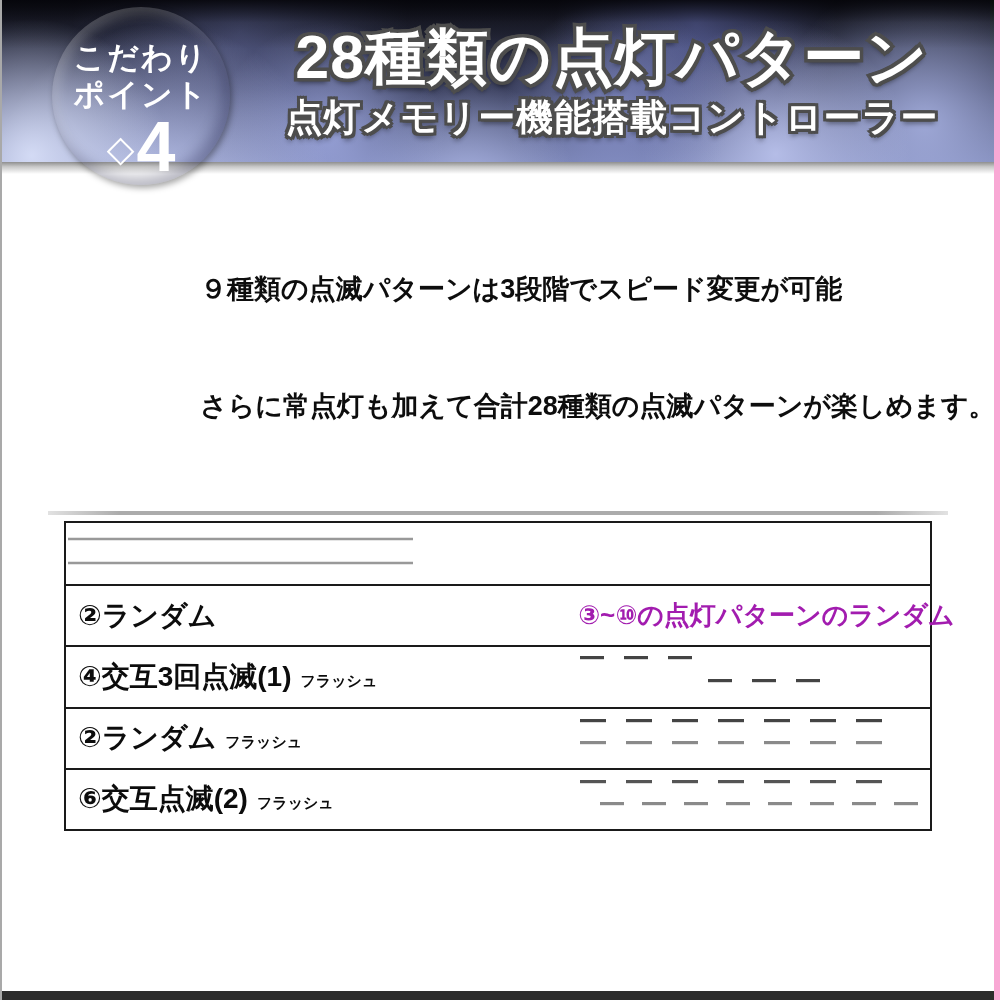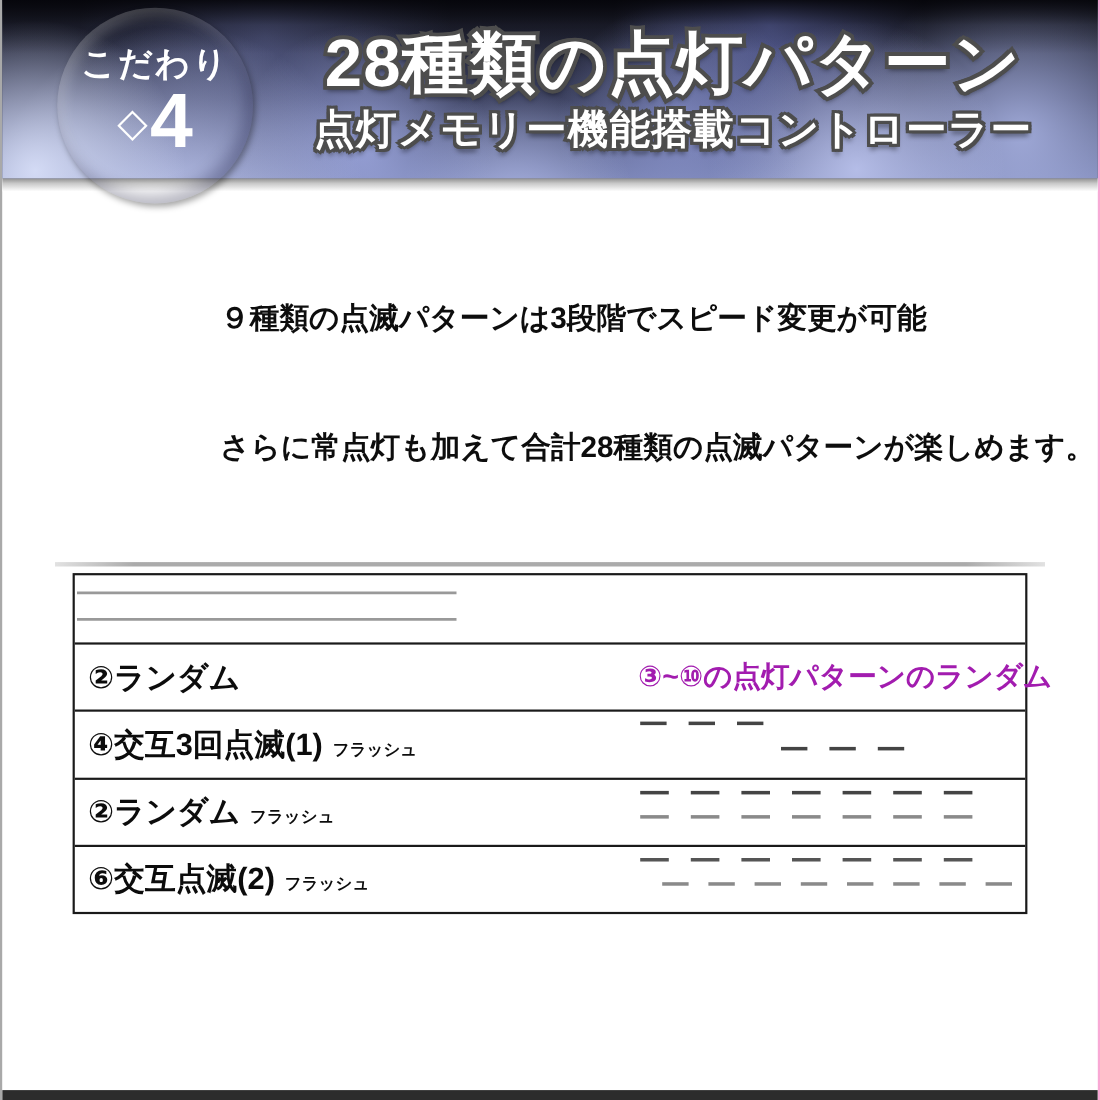--- a/index.html
+++ b/index.html
@@ -1,17 +1,17 @@
 <!DOCTYPE html>
 <html><head>
 <meta charset="utf-8">
 <style>
   * { margin:0; padding:0; box-sizing:border-box; }
   html,body { width:1000px; height:1000px; background:#fff; font-family:"Liberation Sans","DejaVu Sans",sans-serif; }
-  .page { position:relative; width:1000px; height:1000px; background:#fff; border-left:2px solid #a9a9a9; border-right:2px solid #f9a8d4; overflow:hidden; }
+  .page { position:relative; width:1000px; height:1000px; background:#fff; border-left:2px solid #a9a9a9; border-right:6px solid #f9a8d4; overflow:hidden; }
 
   
   .header {
     position:relative; width:100%; height:162px;
     background-color:#262a3d;
     background-image:
       linear-gradient(180deg, rgba(5,5,10,.9) 0%, rgba(5,5,10,.25) 14%, rgba(5,5,10,0) 30%),
       radial-gradient(circle at 3% 96%, rgba(216,223,248,.95) 0%, rgba(216,223,248,.5) 7%, rgba(216,223,248,0) 14%),
       radial-gradient(circle at 16% 120%, rgba(190,198,236,.9) 0%, rgba(190,198,236,0) 20%),
       radial-gradient(circle at 33% 85%, rgba(155,165,220,.85) 0%, rgba(155,165,220,0) 17%),
@@ -67,20 +67,21 @@
   .bottombar { position:absolute; left:0; bottom:0; width:100%; height:9px; background:#2c2c2c; }
 </style>
 </head>
 <body>
 
 <div class="page">
 
   <div class="header">
     <div class="badge">
       <div class="badge-l1">こだわり</div>
+      <div class="badge-l2">ポイント</div>
       <div class="badge-num">
         <span class="badge-diamond">◇</span>
         <span class="badge-four">4</span>
       </div>
     </div>
     <div class="titles">
       <div class="ol-wrap main-title">
         <span class="ol-back">28種類の点灯パターン</span>
         <span class="ol-front">28種類の点灯パターン</span>
       </div>

